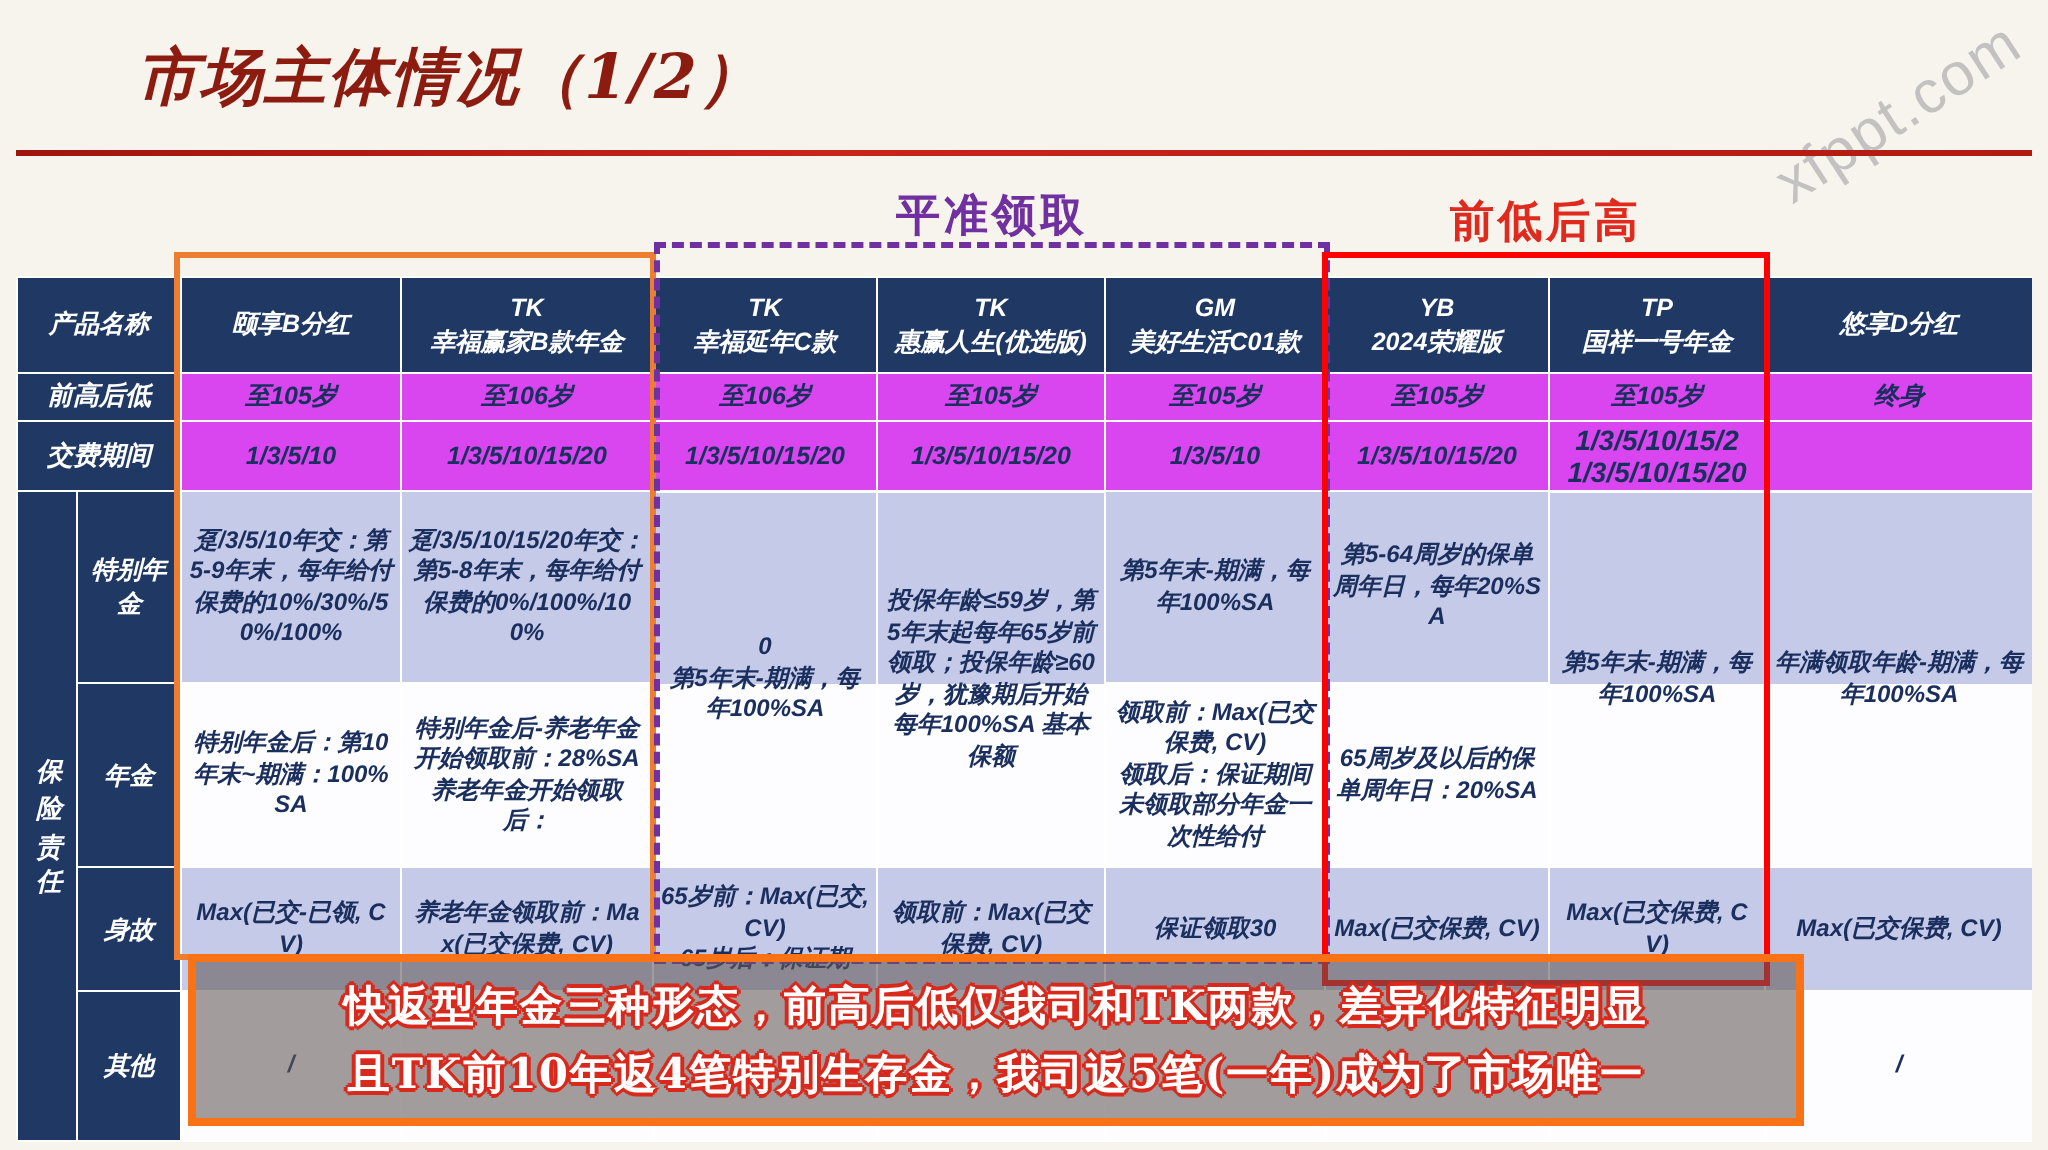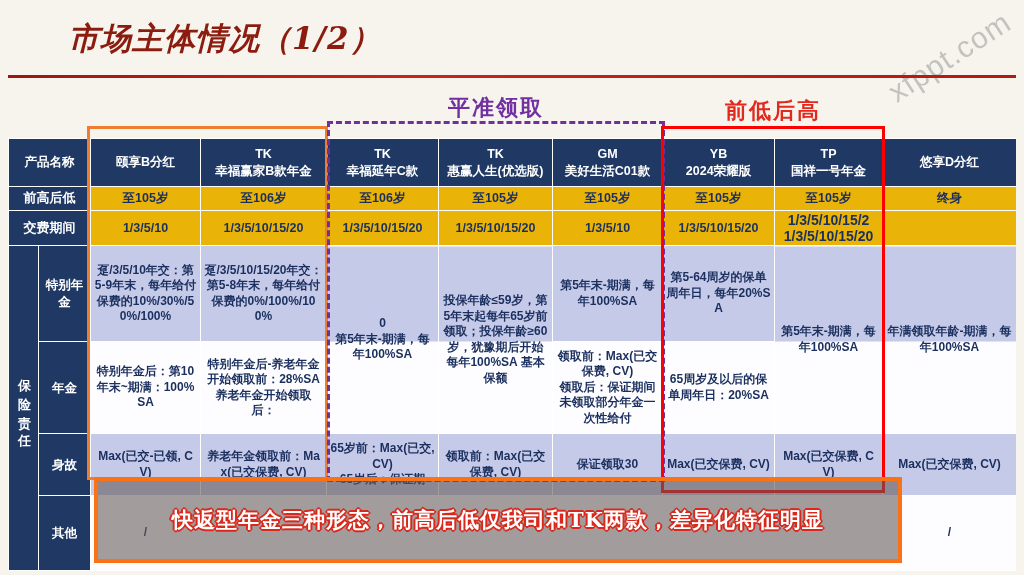--- a/index.html
+++ b/index.html
@@ -20,33 +20,33 @@
     position: absolute; left: 880px; top: 40px; font-size: 30px;
     color: #9b9b9b; opacity: .55; transform: rotate(-33deg);
     letter-spacing: 1px; z-index: 2;
   }
 
   .grp { position: absolute; text-align: center; font-weight: bold; font-size: 22px; letter-spacing: 2px; z-index: 4; }
   .grp-1 { left: 87px;  width: 241px; top: 96px; color: #e02a1e; }
   .grp-2 { left: 327px; width: 338px; top: 93px; color: #7030a0; }
   .grp-3 { left: 661px; width: 224px; top: 96px; color: #e02a1e; }
 
-  .tbl-wrap { position: absolute; left: 8px; top: 138px; width: 1008px; height: 437px; overflow: hidden; z-index: 1; }
+  .tbl-wrap { position: absolute; left: 8px; top: 138px; width: 1008px; height: 437px; overflow: hidden; z-index: 1; font-style: italic; }
   table.tbl { border-collapse: collapse; table-layout: fixed; width: 1008px; }
   .tbl th, .tbl td {
     border: 1px solid #ffffff; padding: 1px 3px; text-align: center;
     vertical-align: middle; font-weight: bold; line-height: 1.3;
     white-space: pre-line; word-break: break-all; overflow: hidden;
   }
   .hd  { background: #1f3864; color: #ffffff; font-size: 12.5px; }
   .lbl { background: #1f3864; color: #ffffff; font-size: 13px; }
   .sub { font-size: 12.5px; }
   tr.h-head { height: 48px; } tr.h-mid1 { height: 24px; } tr.h-mid2 { height: 16px; }
   tr.h-sp { height: 96px; } tr.h-an { height: 92px; } tr.h-de { height: 62px; } tr.h-ot { height: 75px; }
-  .r-mid td { background: #eab308; color: #1a2f5e; font-size: 12.5px; }
+  .r-mid td { background: #d946ef; color: #1a2f5e; font-size: 12.5px; }
   td.la { background: #c6cae9; color: #1a2f5e; font-size: 12px; }
   td.wh { background: #fdfdff; color: #1a2f5e; font-size: 12px; }
   td.mg { background: linear-gradient(to bottom, #c6cae9 51%, #fdfdff 51%); color: #1a2f5e; font-size: 12px; }
   td.pm-small { font-size: 14px; line-height: 1.15; }
   .vert-label { writing-mode: vertical-rl; text-orientation: upright; letter-spacing: 1.4em; font-size: 13px; display: inline-block; }
 
   .obox { position: absolute; border: 3px solid #ed7d31; left: 87px;  top: 126px; width: 241px; height: 354px; z-index: 10; pointer-events: none; }
   .pbox { position: absolute; border: 3px dashed #7030a0; left: 327px; top: 121px; width: 338px; height: 361px; z-index: 10; pointer-events: none; }
   .rbox { position: absolute; border: 3px solid #fe0000; left: 661px; top: 126px; width: 224px; height: 367px; z-index: 10; pointer-events: none; }
 
@@ -177,15 +177,16 @@
     </tbody>
       </table>
   </div>
 
   <div class="obox"></div>
   <div class="pbox"></div>
   <div class="rbox"></div>
 
   <div class="banner">
     <div class="banner-line">快返型年金三种形态，前高后低仅我司和TK两款，差异化特征明显</div>
+    <div class="banner-line">且TK前10年返4笔特别生存金，我司返5笔(一年)成为了市场唯一</div>
   </div>
 
 </div>
 
 </body></html>

